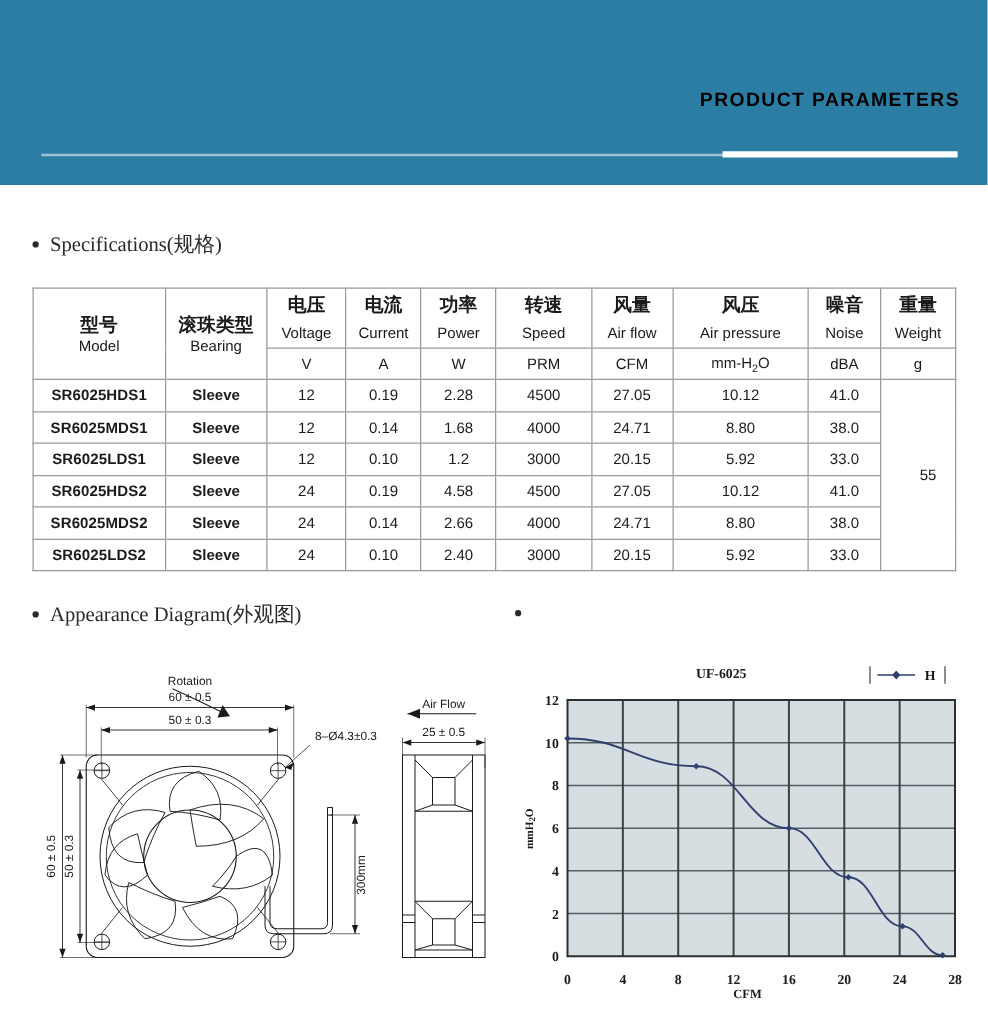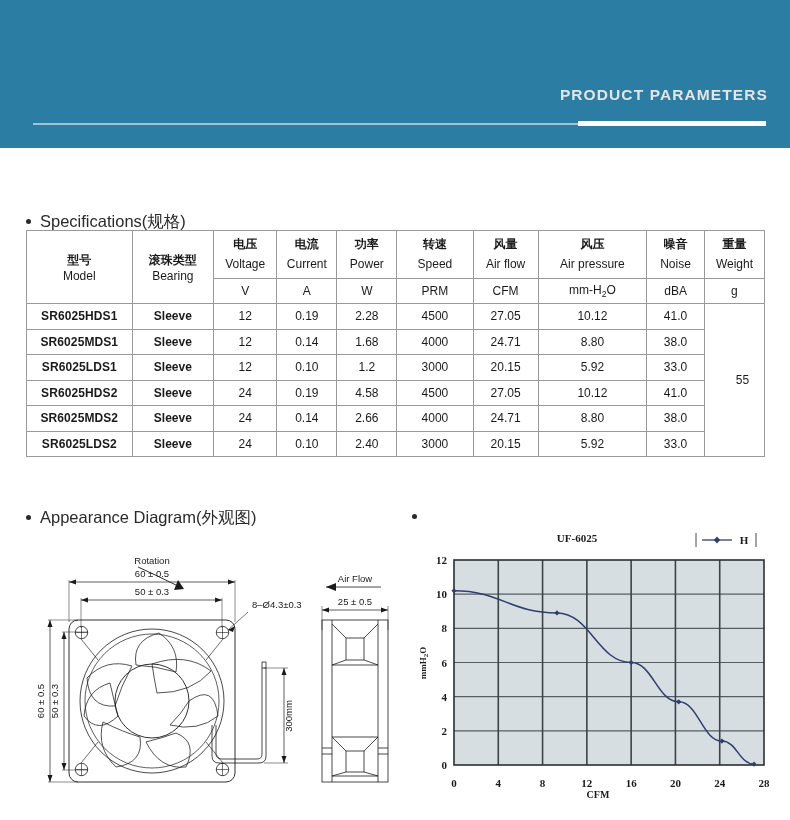--- a/index.html
+++ b/index.html
@@ -23,46 +23,45 @@
   .banner-title-cn {
     position: absolute; left: 33px; top: 28px;
     font-size: 52px; font-weight: 700;
     color: #ffffff;
     letter-spacing: 2px;
     line-height: 1.05;
     font-family: "DejaVu Sans", "Liberation Sans", sans-serif;
     text-shadow: 0 0 1px rgba(255,255,255,0.4);
   }
   .banner-title-en {
-    position: absolute; right: 22px; top: 86px;
+    position: absolute; right: 22px; top: 72px;
     font-size: 15.5px; font-weight: 700;
-    color: #e5e5e5;
+    color: #000000;
     letter-spacing: 1.1px;
     font-family: "Liberation Sans", sans-serif;
     margin-left: 48px;
   }
   .banner-rule {
     position: absolute; left: 33px; top: 123px;
     width: 733px; height: 2px;
     background: rgba(255,255,255,0.55);
   }
   .banner-rule-strong {
     position: absolute; left: 578px; top: 121px;
     width: 188px; height: 5px;
     background: #ffffff;
   }
 
   
   .sec-head {
     position: absolute;
     font-size: 16.5px;
     color: #2a2a2a;
-    font-family: Liberation Sans, sans-serif;
+    font-family: Liberation Serif, serif;
     white-space: nowrap;
-    margin-top: 26px;
   }
   .sec-head .dot {
     display:inline-block;
     width:5px;height:5px;border-radius:50%;
     background:#2a2a2a;
     vertical-align: middle;
     margin-right: 9px;
     margin-bottom: 3px;
   }
   #head-spec { left: 26px; top: 185px; }
@@ -79,21 +78,21 @@
     font-family: "Liberation Sans", "DejaVu Sans", sans-serif;
   }
   .spec-table td, .spec-table th {
     border: 1px solid #9a9a9a;
     text-align: center;
     vertical-align: middle;
     padding: 0;
     color: #1a1a1a;
     font-weight: normal;
   }
-  .spec-table .hcn { font-size: 12px; font-weight: 700; font-family:Liberation Mono, monospace; }
+  .spec-table .hcn { font-size: 15px; font-weight: 700; font-family:Liberation Serif, serif; }
   .spec-table .hen { font-size: 12px; }
   .spec-table th.two-line { height: 48px; line-height: 1.55; }
   .spec-table th.unit-row { height: 25px; font-size: 12px; }
   .spec-table td.data { height: 25.5px; font-size: 12px; }
   .spec-table td.model { font-weight: 600; letter-spacing: 0.1px; }
   .spec-table td.bearing { font-weight: 700; }
   .spec-table td.weight { font-size: 12px; padding-left: 16px; }
   .col-model { width: 108px; }
   .col-bearing { width: 85px; }
   .col-volt { width: 65px; }
@@ -102,21 +101,21 @@
   .col-speed { width: 80px; }
   .col-flow { width: 68px; }
   .col-press { width: 114px; }
   .col-noise { width: 60px; }
   .col-weight { width: 62px; }
   sub { font-size: 0.72em; }
 
   
   .drawing-wrap {
     position: absolute;
-    left: 26px; top: 520px;
+    left: 26px; top: 504px;
     width: 380px; height: 300px;
   }
   .drawing-wrap svg, .chart-wrap svg { display:block; }
 
   .chart-wrap {
     position: absolute;
     left: 412px; top: 520px;
     width: 366px; height: 300px;
   }
   .dim-txt {

